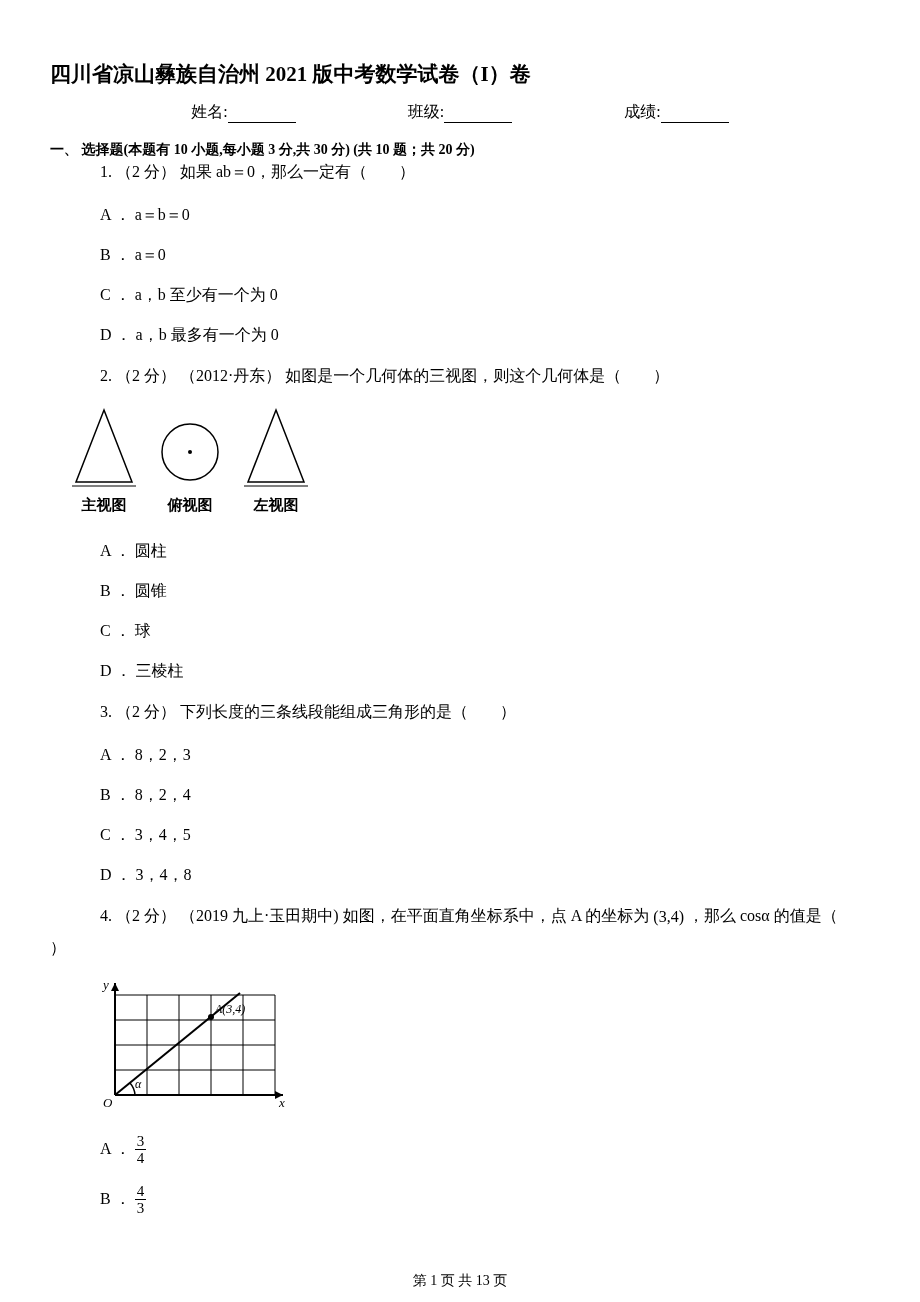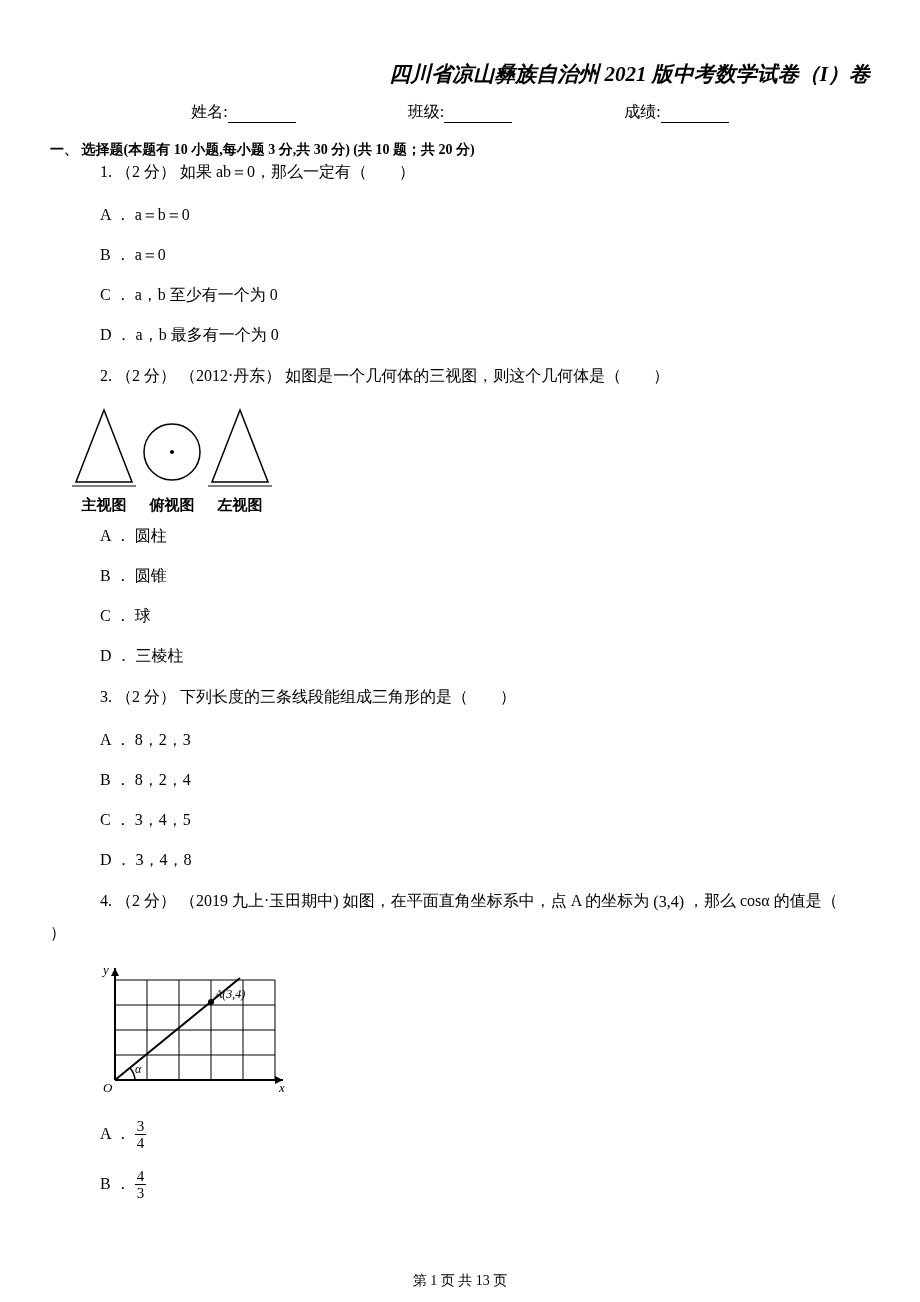--- a/index.html
+++ b/index.html
@@ -7,25 +7,24 @@
       width: 920px;
       min-height: 1302px;
       font-family: "SimSun", "宋体", serif;
       padding: 60px 50px 30px 50px;
       font-size: 16px;
       color: #000;
       position: relative;
       background: #fff;
     }
     .title {
-      text-align: right;
+      text-align: left;
       font-weight: bold;
       font-size: 21px;
       margin-bottom: 14px;
-      font-style: italic;
     }
     .info-row {
       text-align: center;
       font-size: 16px;
       margin-bottom: 18px;
       display: flex;
       justify-content: center;
       gap: 112px;
     }
     .info-item {
@@ -49,21 +48,22 @@
       line-height: 1.6;
     }
     .option {
       margin-left: 50px;
       margin-bottom: 16px;
       line-height: 1.5;
     }
     .figure-row {
       margin-left: 20px;
       display: flex;
-      margin-bottom: 9px;
+      gap: 18px;
+      margin-bottom: 24px;
       align-items: flex-start;
     }
     .view-item { text-align: center; }
     .view-label { font-weight: bold; font-size: 15px; margin-top: 4px; }
     .frac {
       display: inline-block;
       vertical-align: middle;
       text-align: center;
       font-size: 15px;
       line-height: 1.1;

